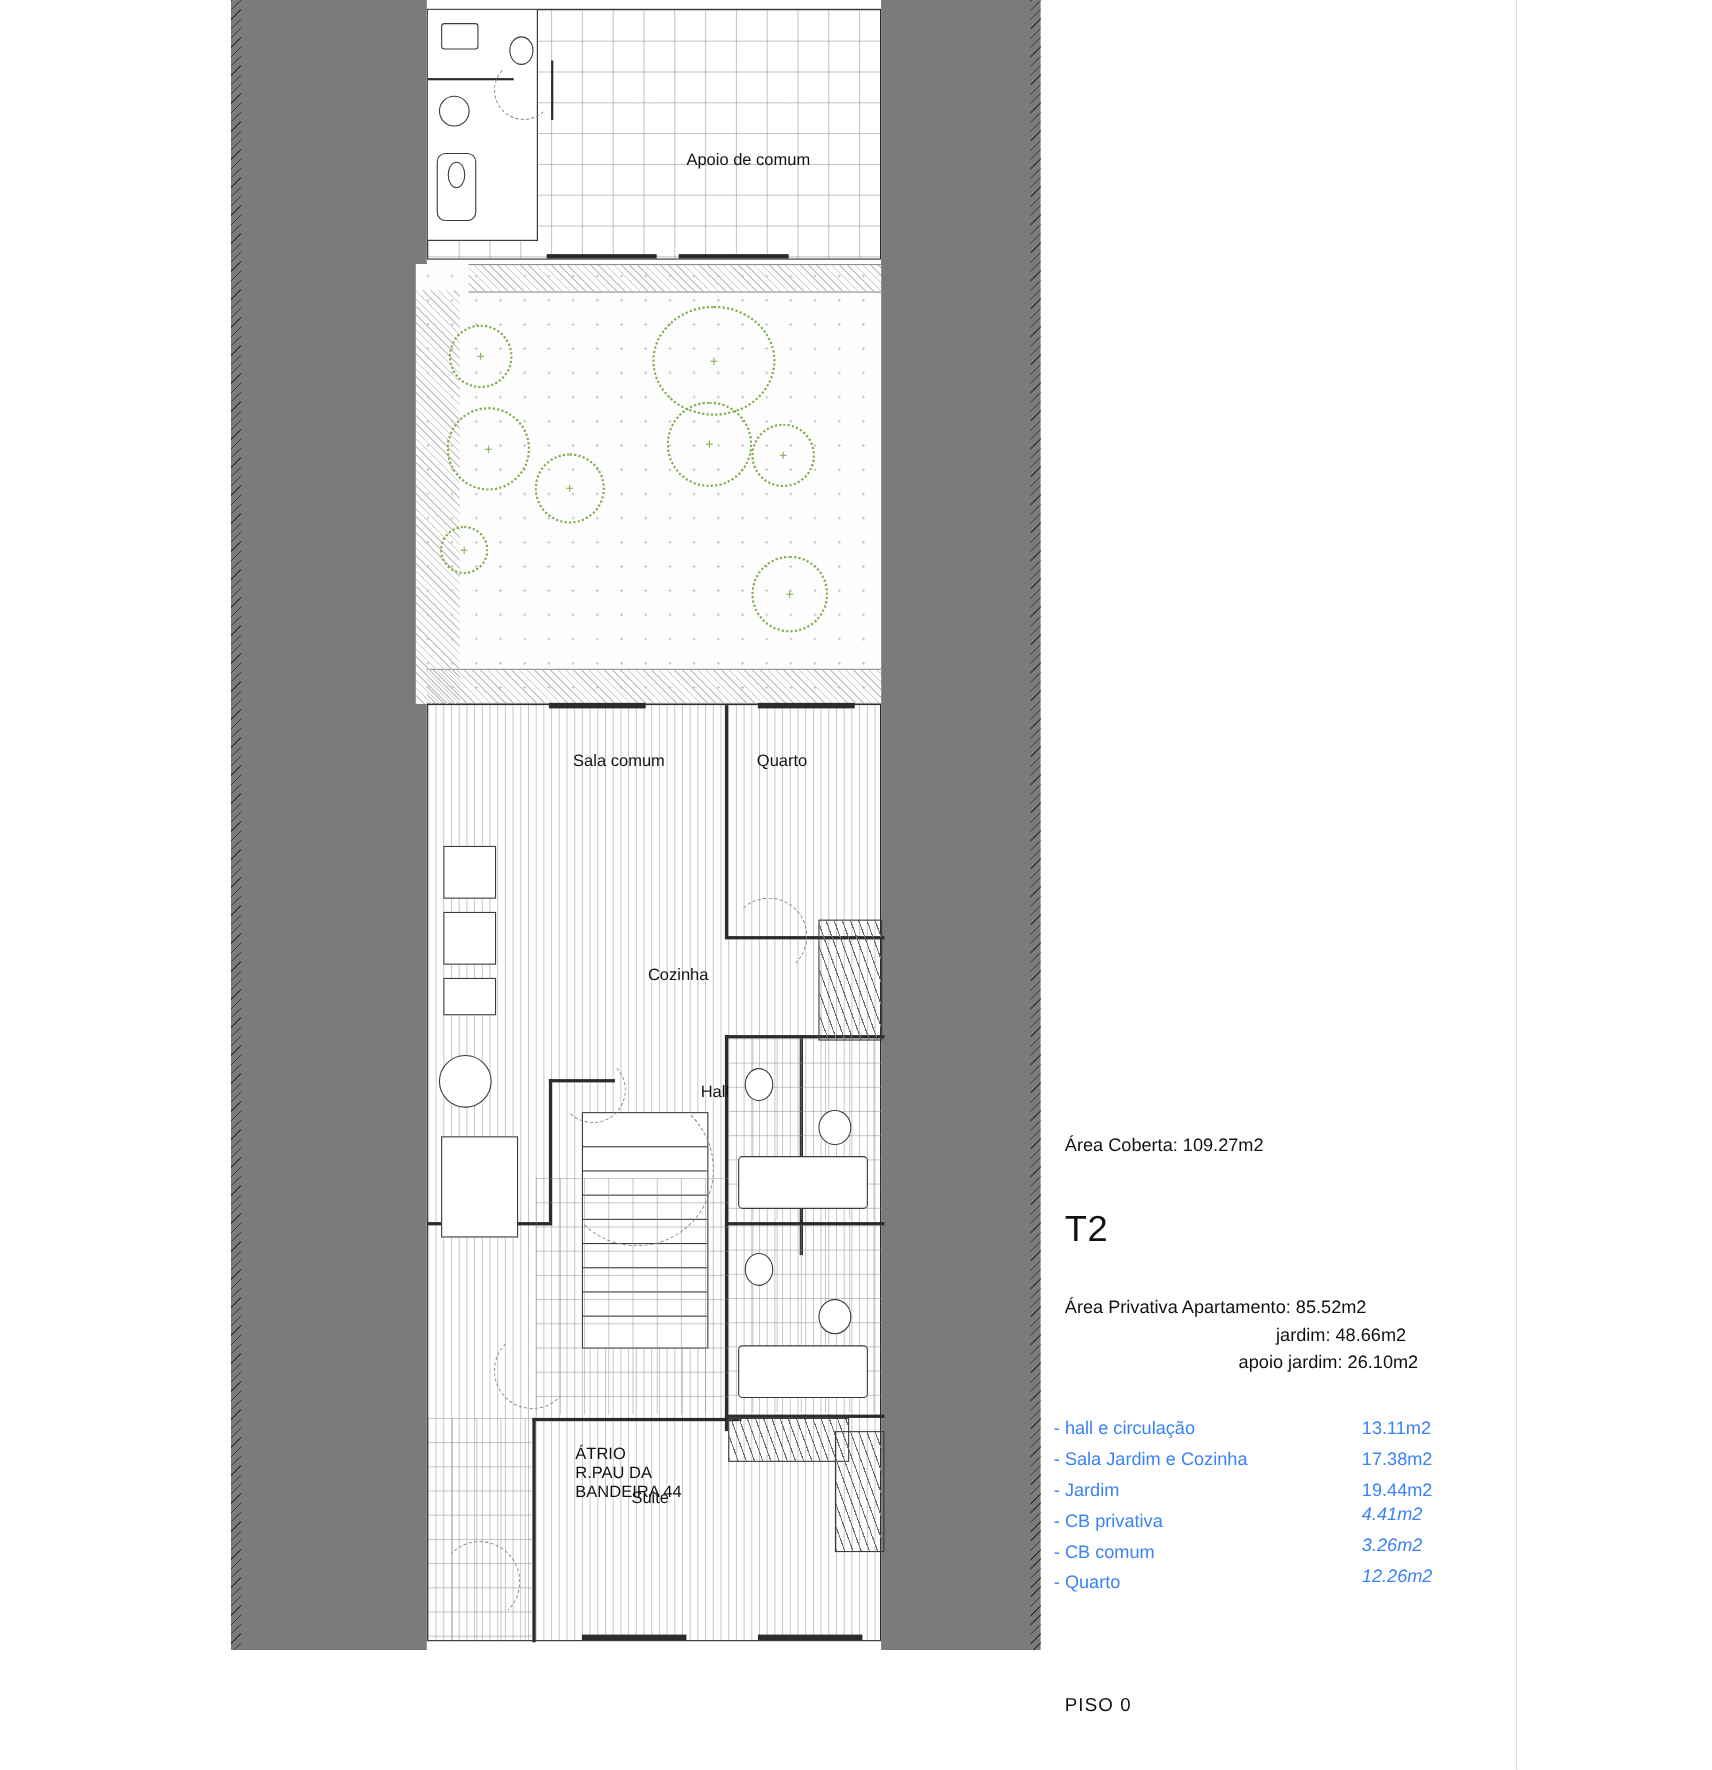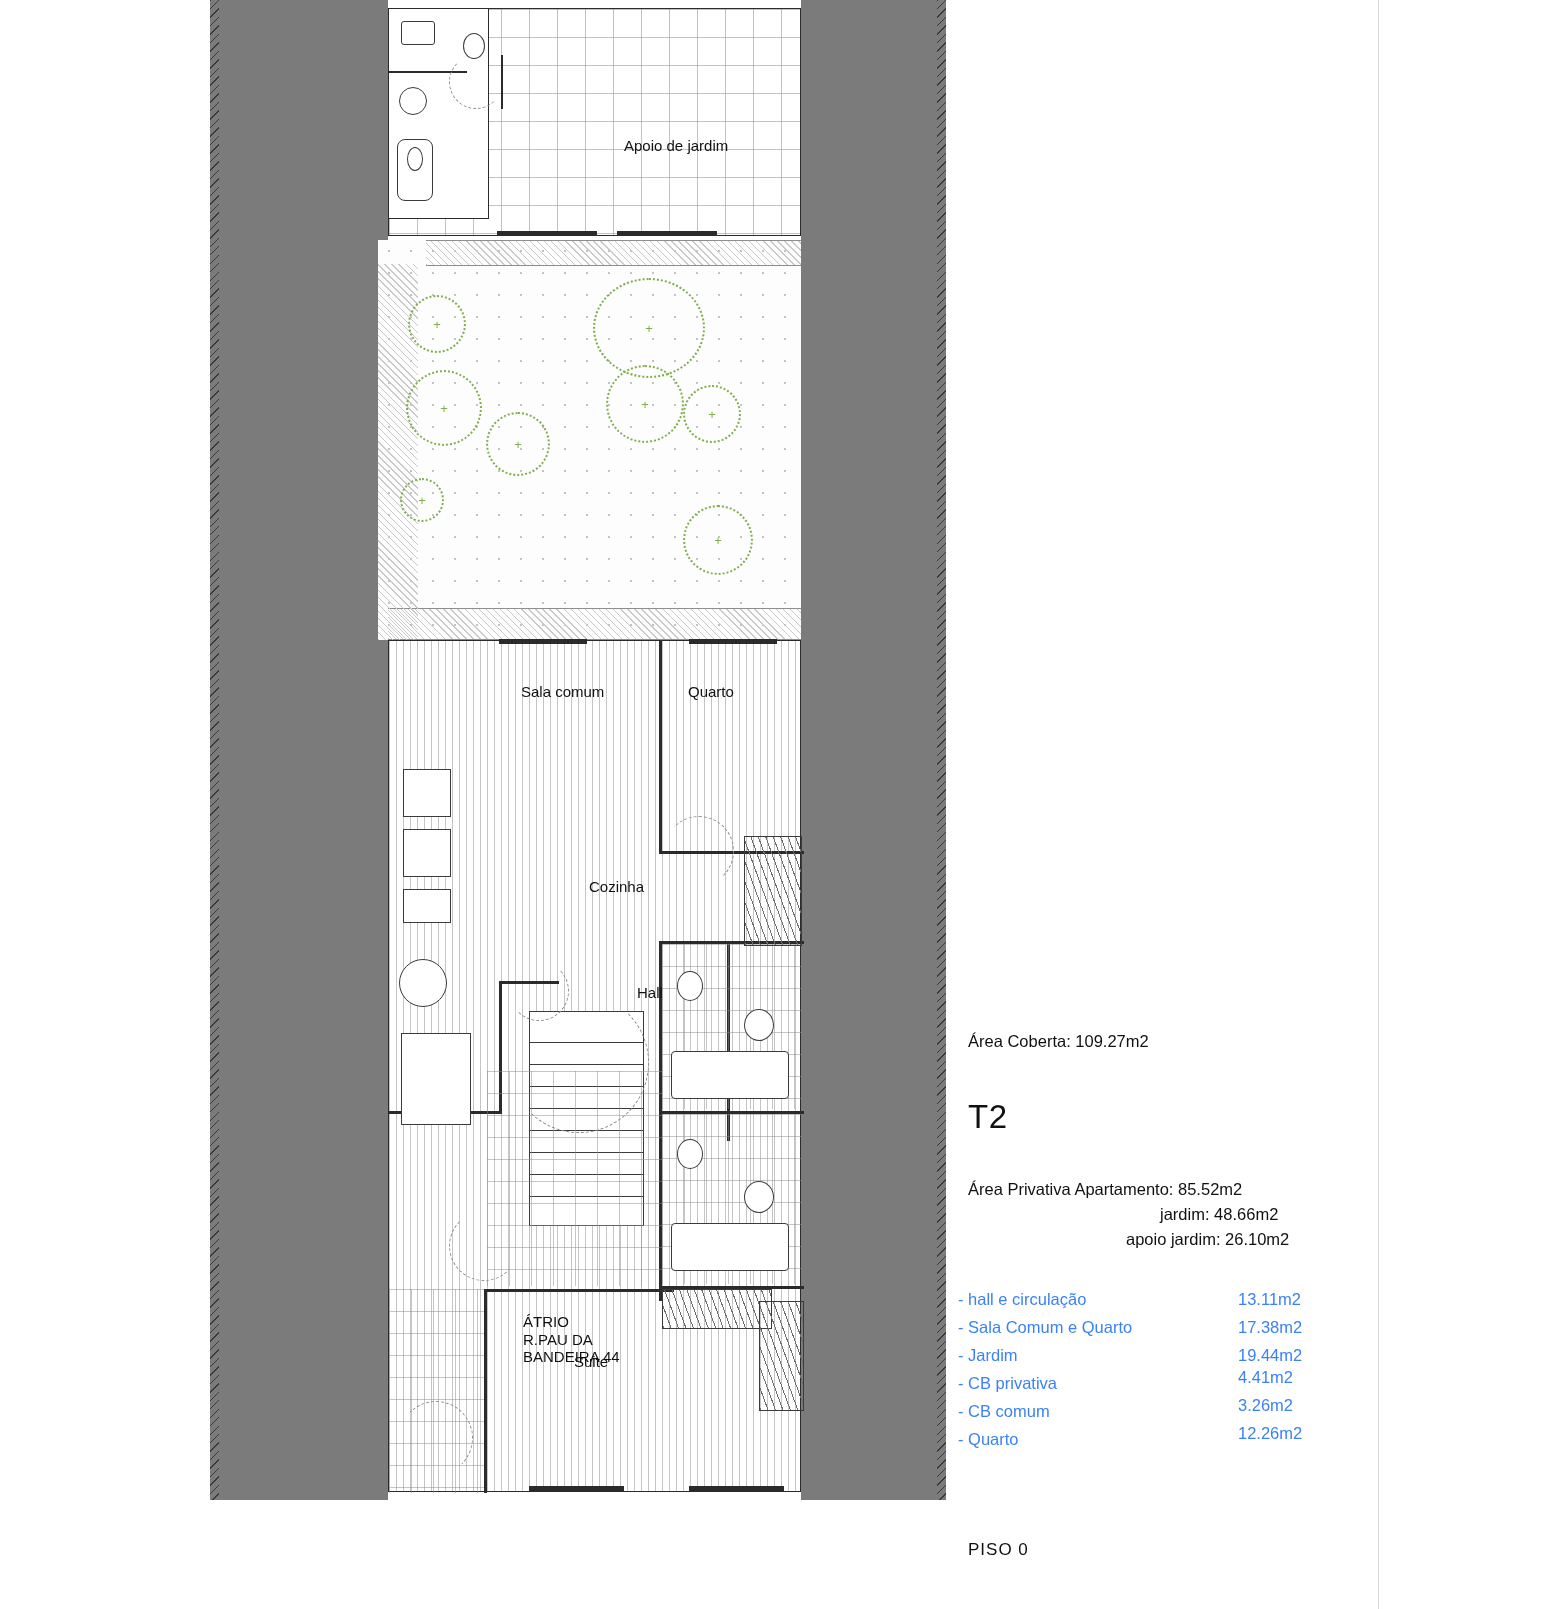--- a/index.html
+++ b/index.html
@@ -217,21 +217,21 @@
     width: 400px;
   }
   #breakdown .row {
     position: relative;
     height: 28px;
     font-size: 16.5px;
     color: #3b82f6;
   }
   #breakdown .row .name { position: absolute; left: 0; top: 0; }
   #breakdown .row .val  { position: absolute; left: 280px; top: 0; }
-  #breakdown .row .val.up { top: -6px; }
+  #breakdown .row .val.up { top: -6px; font-style: italic; }
 
   #piso {
     position: absolute;
     left: 968px; top: 1540px;
     font-size: 17px;
     letter-spacing: 1px;
     color: #111;
   }
 </style>
 </head>
@@ -259,21 +259,21 @@
         <div class="fixture round" style="left:10px;top:78px;width:28px;height:28px;"></div>
         <div class="fixture" style="left:8px;top:130px;width:36px;height:62px;border-radius:8px;"></div>
         <div class="fixture round" style="left:18px;top:138px;width:16px;height:24px;"></div>
         <div class="swing" style="left:60px;top:46px;width:54px;height:54px;border-color:transparent;border-bottom-color:#8a8a8a;border-left-color:#8a8a8a;"></div>
         <div class="door-leaf" style="left:112px;top:46px;width:2px;height:54px;"></div>
       </div>
 
       <div class="wall" style="left:108px;top:222px;width:100px;height:4px;"></div>
       <div class="wall" style="left:228px;top:222px;width:100px;height:4px;"></div>
 
-      <div class="lbl" style="left:235px;top:128px;">Apoio de jardim</div>
+      <div class="lbl" style="left:235px;top:128px;">Apoio de comum</div>
     </div>
 
     <div class="garden">
       <div class="garden-dots"></div>
 
       <div class="paving" style="left:48px;top:0px;width:375px;height:24px;"></div>
       <div class="paving" style="left:10px;top:368px;width:413px;height:30px;"></div>
       <div class="paving" style="left:0px;top:24px;width:40px;height:376px;border:none;"></div>
 
       <div class="tree" style="left:215px;top:38px;width:112px;height:100px;"></div>
@@ -364,21 +364,21 @@
   <div class="info" id="privativa">Área Privativa Apartamento: 85.52m2</div>
   <div class="info" id="jardim">jardim: 48.66m2</div>
   <div class="info" id="apoio-j">apoio jardim:  26.10m2</div>
 
   <div id="breakdown">
     <div class="row">
       <span class="name">- hall e circulação</span>
       <span class="val">13.11m2</span>
     </div>
     <div class="row">
-      <span class="name">- Sala Comum e Quarto</span>
+      <span class="name">- Sala Jardim e Cozinha</span>
       <span class="val">17.38m2</span>
     </div>
     <div class="row">
       <span class="name">- Jardim</span>
       <span class="val">19.44m2</span>
     </div>
     <div class="row">
       <span class="name">- CB privativa</span>
       <span class="val up">4.41m2</span>
     </div>

